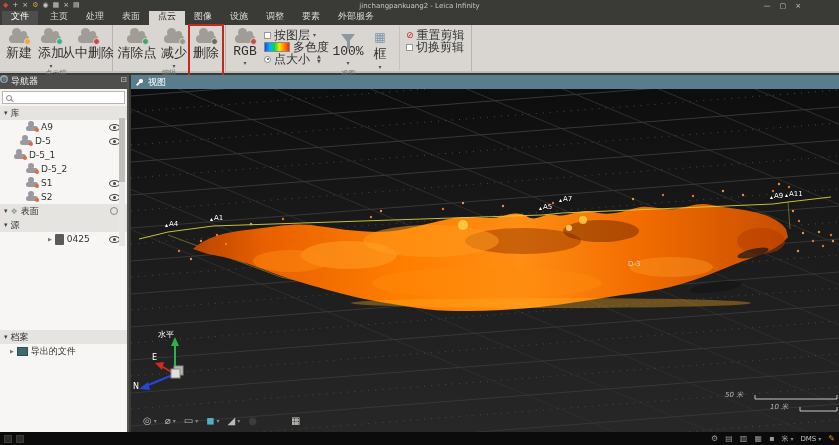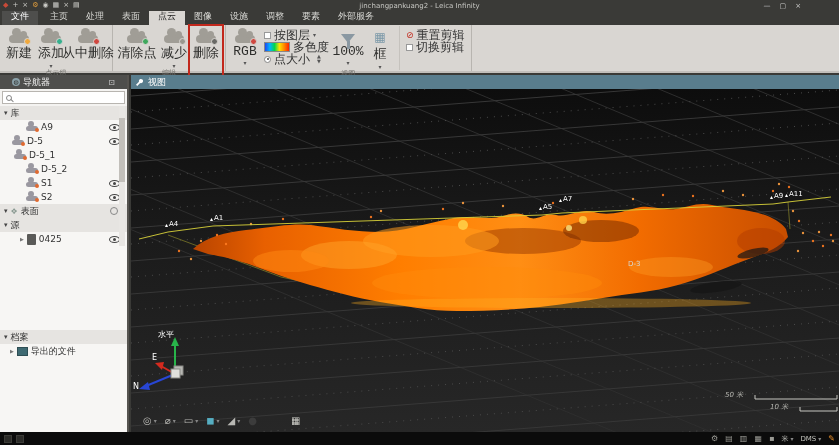--- a/index.html
+++ b/index.html
@@ -44,21 +44,21 @@
   .spin { display:flex; flex-direction:column; font-size:5px; color:#555; line-height:5px; margin-left:4px; }
   .funnel { width:0; height:0; border-left:7px solid transparent; border-right:7px solid transparent; border-top:9px solid #8a98a2; position:relative; margin-top:5px; }
   .funnel::after { content:""; position:absolute; left:-1.5px; top:-2px; width:3px; height:8px; background:#8a98a2; }
   .cube-ic { font-size:12px; color:#7a98a8; line-height:13px; margin-top:2px; }
   .noicon { color:#c2281c; font-size:9px; line-height:9px; }
   .clipcol { border-left:1px solid #c5c2bd; margin-left:3px; padding-left:6px; }
   .rfiller { flex:1; }
 
   
   .leftpanel { position:absolute; left:0; top:75px; bottom:13px; width:129px; background:#f4f3f1; border-right:2px solid #55534f; display:flex; flex-direction:column; }
-  .navhdr { height:14px; background:#4e4e4c; color:#eee; font-size:9px; display:flex; align-items:center; gap:3px; padding:0 12px; flex:none; }
+  .navhdr { height:14px; background:#4e4e4c; color:#eee; font-size:9px; display:flex; gap:3px; padding:0 0; flex:none; }
   .navico { width:8px; height:8px; border-radius:50%; background:#8aa0a8; color:#2e2e2c; font-size:6px; line-height:8px; text-align:center; }
   .navsp { flex:1; }
   .dockic { font-size:8px; color:#ccc; }
   .search { height:13px; margin:2px; background:#fff; border:1px solid #b8b5b0; display:flex; align-items:center; padding:0 3px; gap:3px; flex:none; }
   .search input { border:none; outline:none; width:100%; font-size:8px; background:transparent; }
   .mag { width:6px; height:6px; border:1px solid #888; border-radius:50%; position:relative; flex:none; }
   .mag::after { content:""; position:absolute; width:4px; height:1px; background:#888; transform:rotate(45deg); right:-3px; bottom:-1px; }
   .tree { flex:1; background:#f7f6f4; position:relative; font-size:9px; color:#333; overflow:hidden; }
   .trow { height:14px; display:flex; align-items:center; gap:3px; padding-left:4px; }
   .trow.hdr { background:#e6e4e1; }
@@ -258,21 +258,21 @@
         <span class="exp">▾</span>
         <span class="tlbl">库</span>
       </div>
       <div class="trow item" style="padding-left: 26px;">
         <span class="mcloud">
           <span class="mbadge"></span>
         </span>
         <span class="tlbl">A9</span>
         <span class="eye"></span>
       </div>
-      <div class="trow item" style="padding-left: 12px;">
+      <div class="trow item" style="padding-left: 12px; margin-left: 8px;">
         <span class="mcloud">
           <span class="mbadge"></span>
         </span>
         <span class="tlbl">D-5</span>
         <span class="eye"></span>
       </div>
       <div class="trow item" style="padding-left: 14px;">
         <span class="mcloud">
           <span class="mbadge"></span>
         </span>
@@ -302,21 +302,21 @@
         <span class="exp">▾</span>
         <span class="sic">❖</span>
         <span class="tlbl">表面</span>
         <span class="ringo"></span>
         <span class="car2">▾</span>
       </div>
       <div class="trow hdr">
         <span class="exp">▾</span>
         <span class="tlbl">源</span>
       </div>
-      <div class="trow item" style="padding-left: 20px;">
+      <div class="trow item" style="padding-left: 20px; margin-left: 28px;">
         <span class="colt">▶</span>
         <span class="ficon"></span>
         <span class="tlbl">0425</span>
         <span class="eye"></span>
       </div>
       <div class="trow hdr" style="margin-top: 84px;">
         <span class="exp">▾</span>
         <span class="tlbl">档案</span>
       </div>
       <div class="trow item" style="padding-left: 10px;">

